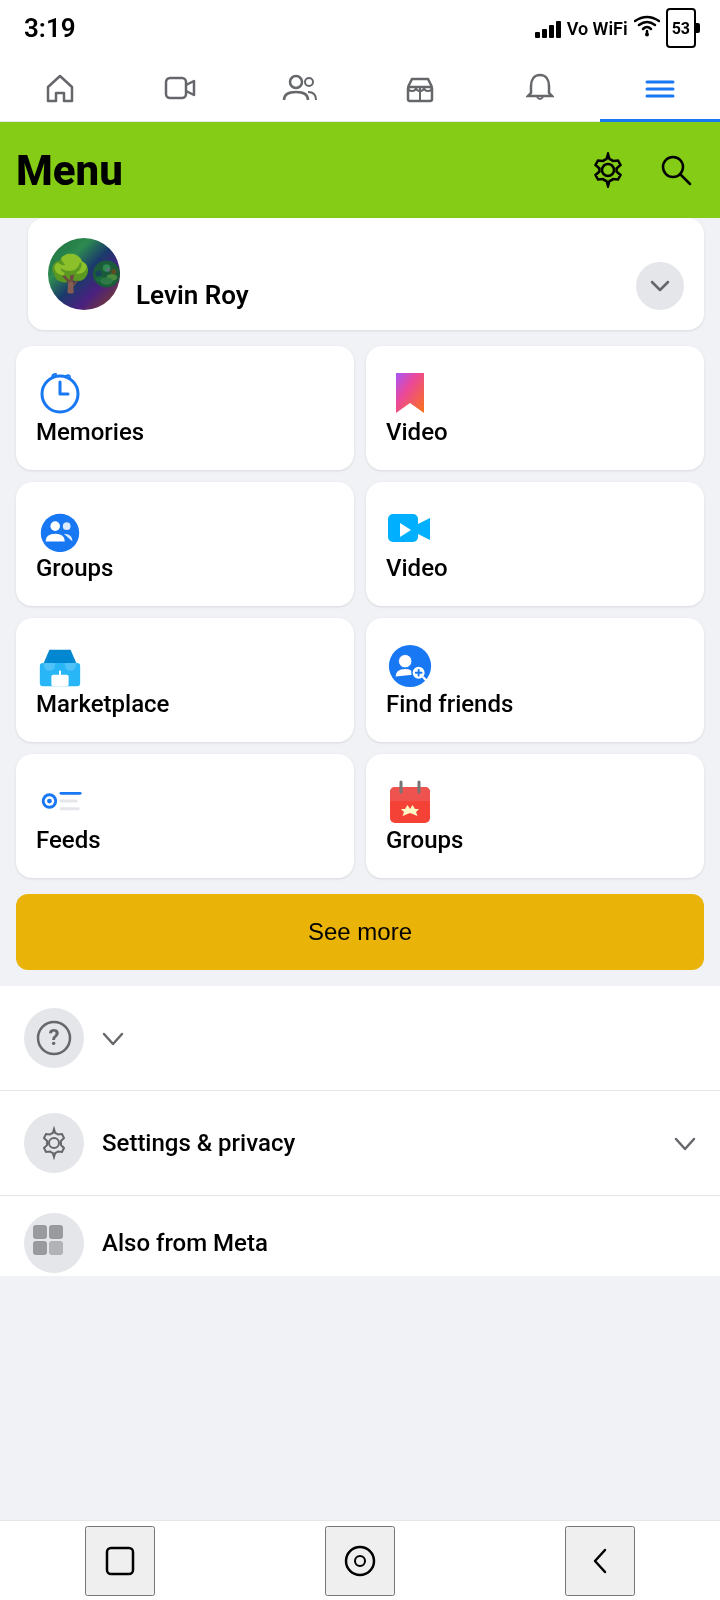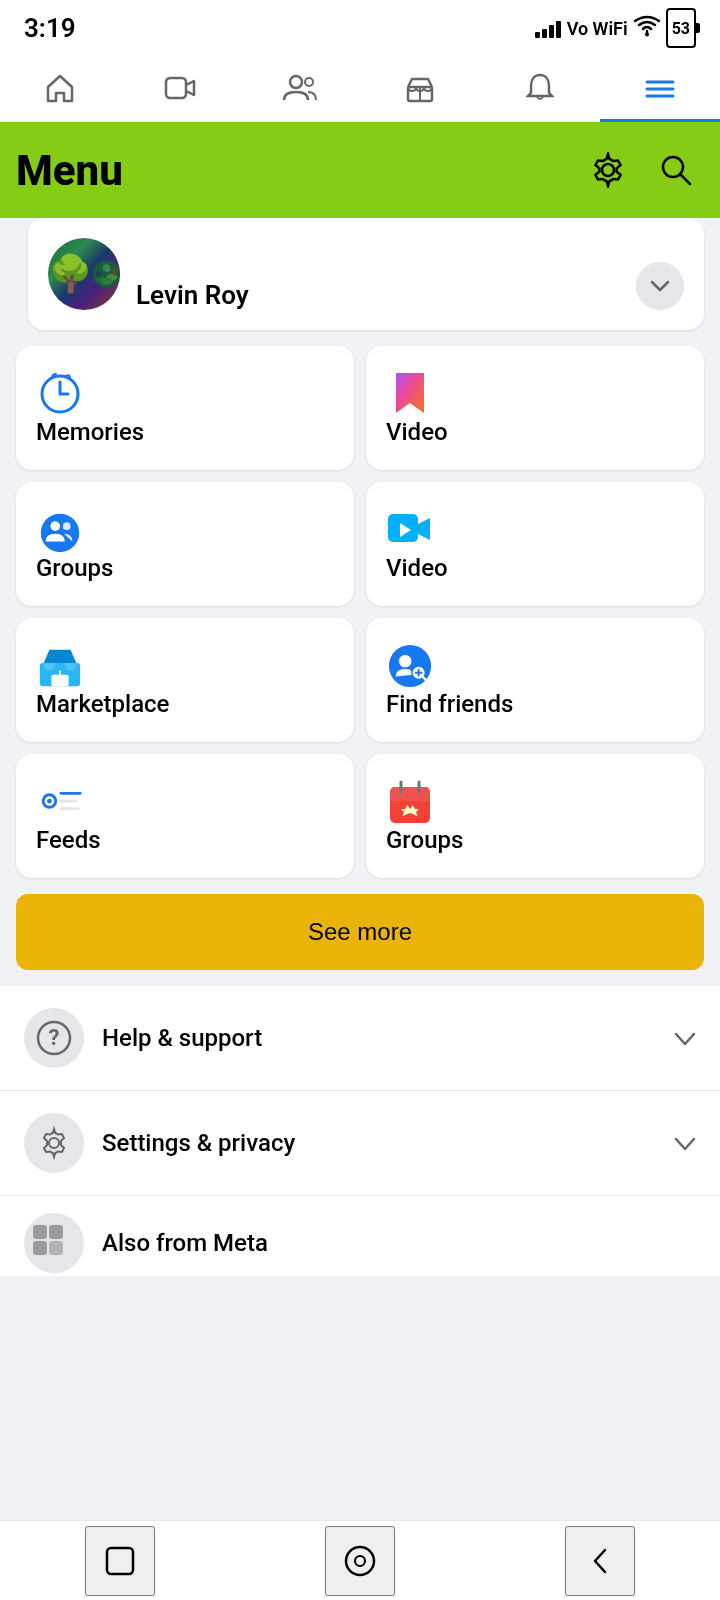--- a/index.html
+++ b/index.html
@@ -576,21 +576,20 @@
 
 <div class="settings-section">
 
   <div class="settings-item">
     <div class="settings-icon-wrap">
       <svg width="36" height="36" viewBox="0 0 36 36" fill="none">
         <circle cx="18" cy="18" r="16" stroke="#65676b" stroke-width="2.5"></circle>
         <text x="18" y="25" text-anchor="middle" font-size="22" font-weight="700" fill="#65676b">?</text>
       </svg>
     </div>
-    <span class="settings-label">Help &amp; support</span>
     <span class="chevron-down">
       <svg width="22" height="14" viewBox="0 0 22 14" fill="none">
         <path d="M2 2 L11 12 L20 2" stroke="#65676b" stroke-width="2.5" stroke-linecap="round" stroke-linejoin="round"></path>
       </svg>
     </span>
   </div>
 
   <div class="settings-item">
     <div class="settings-icon-wrap">
       <svg width="36" height="36" viewBox="0 0 36 36" fill="none">

